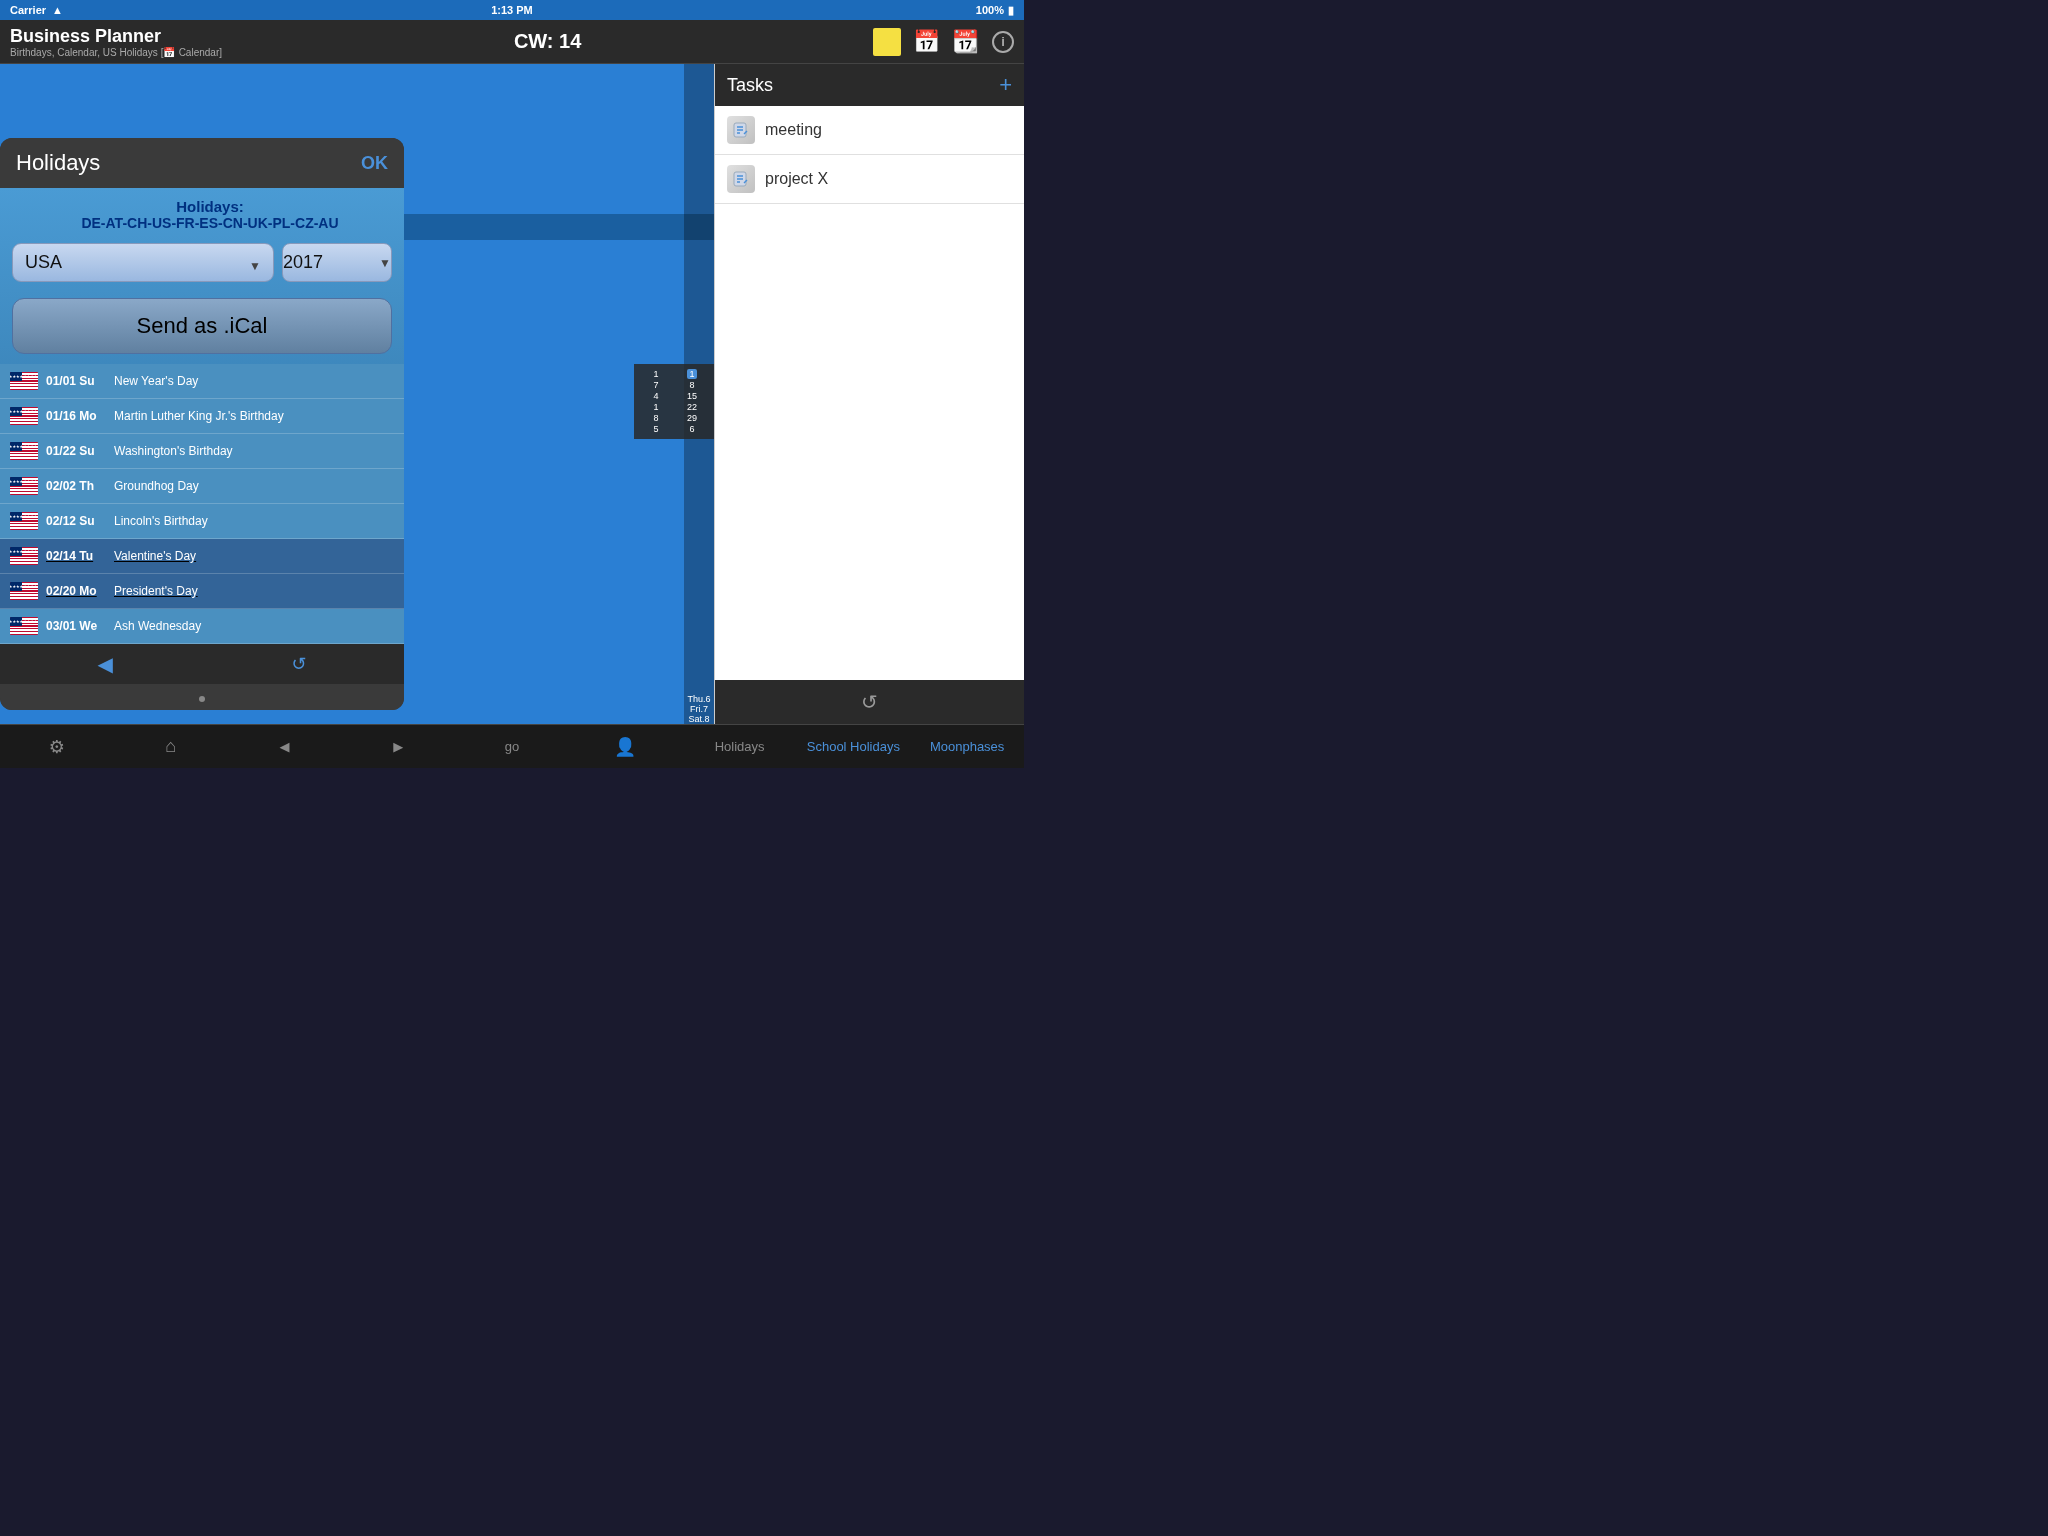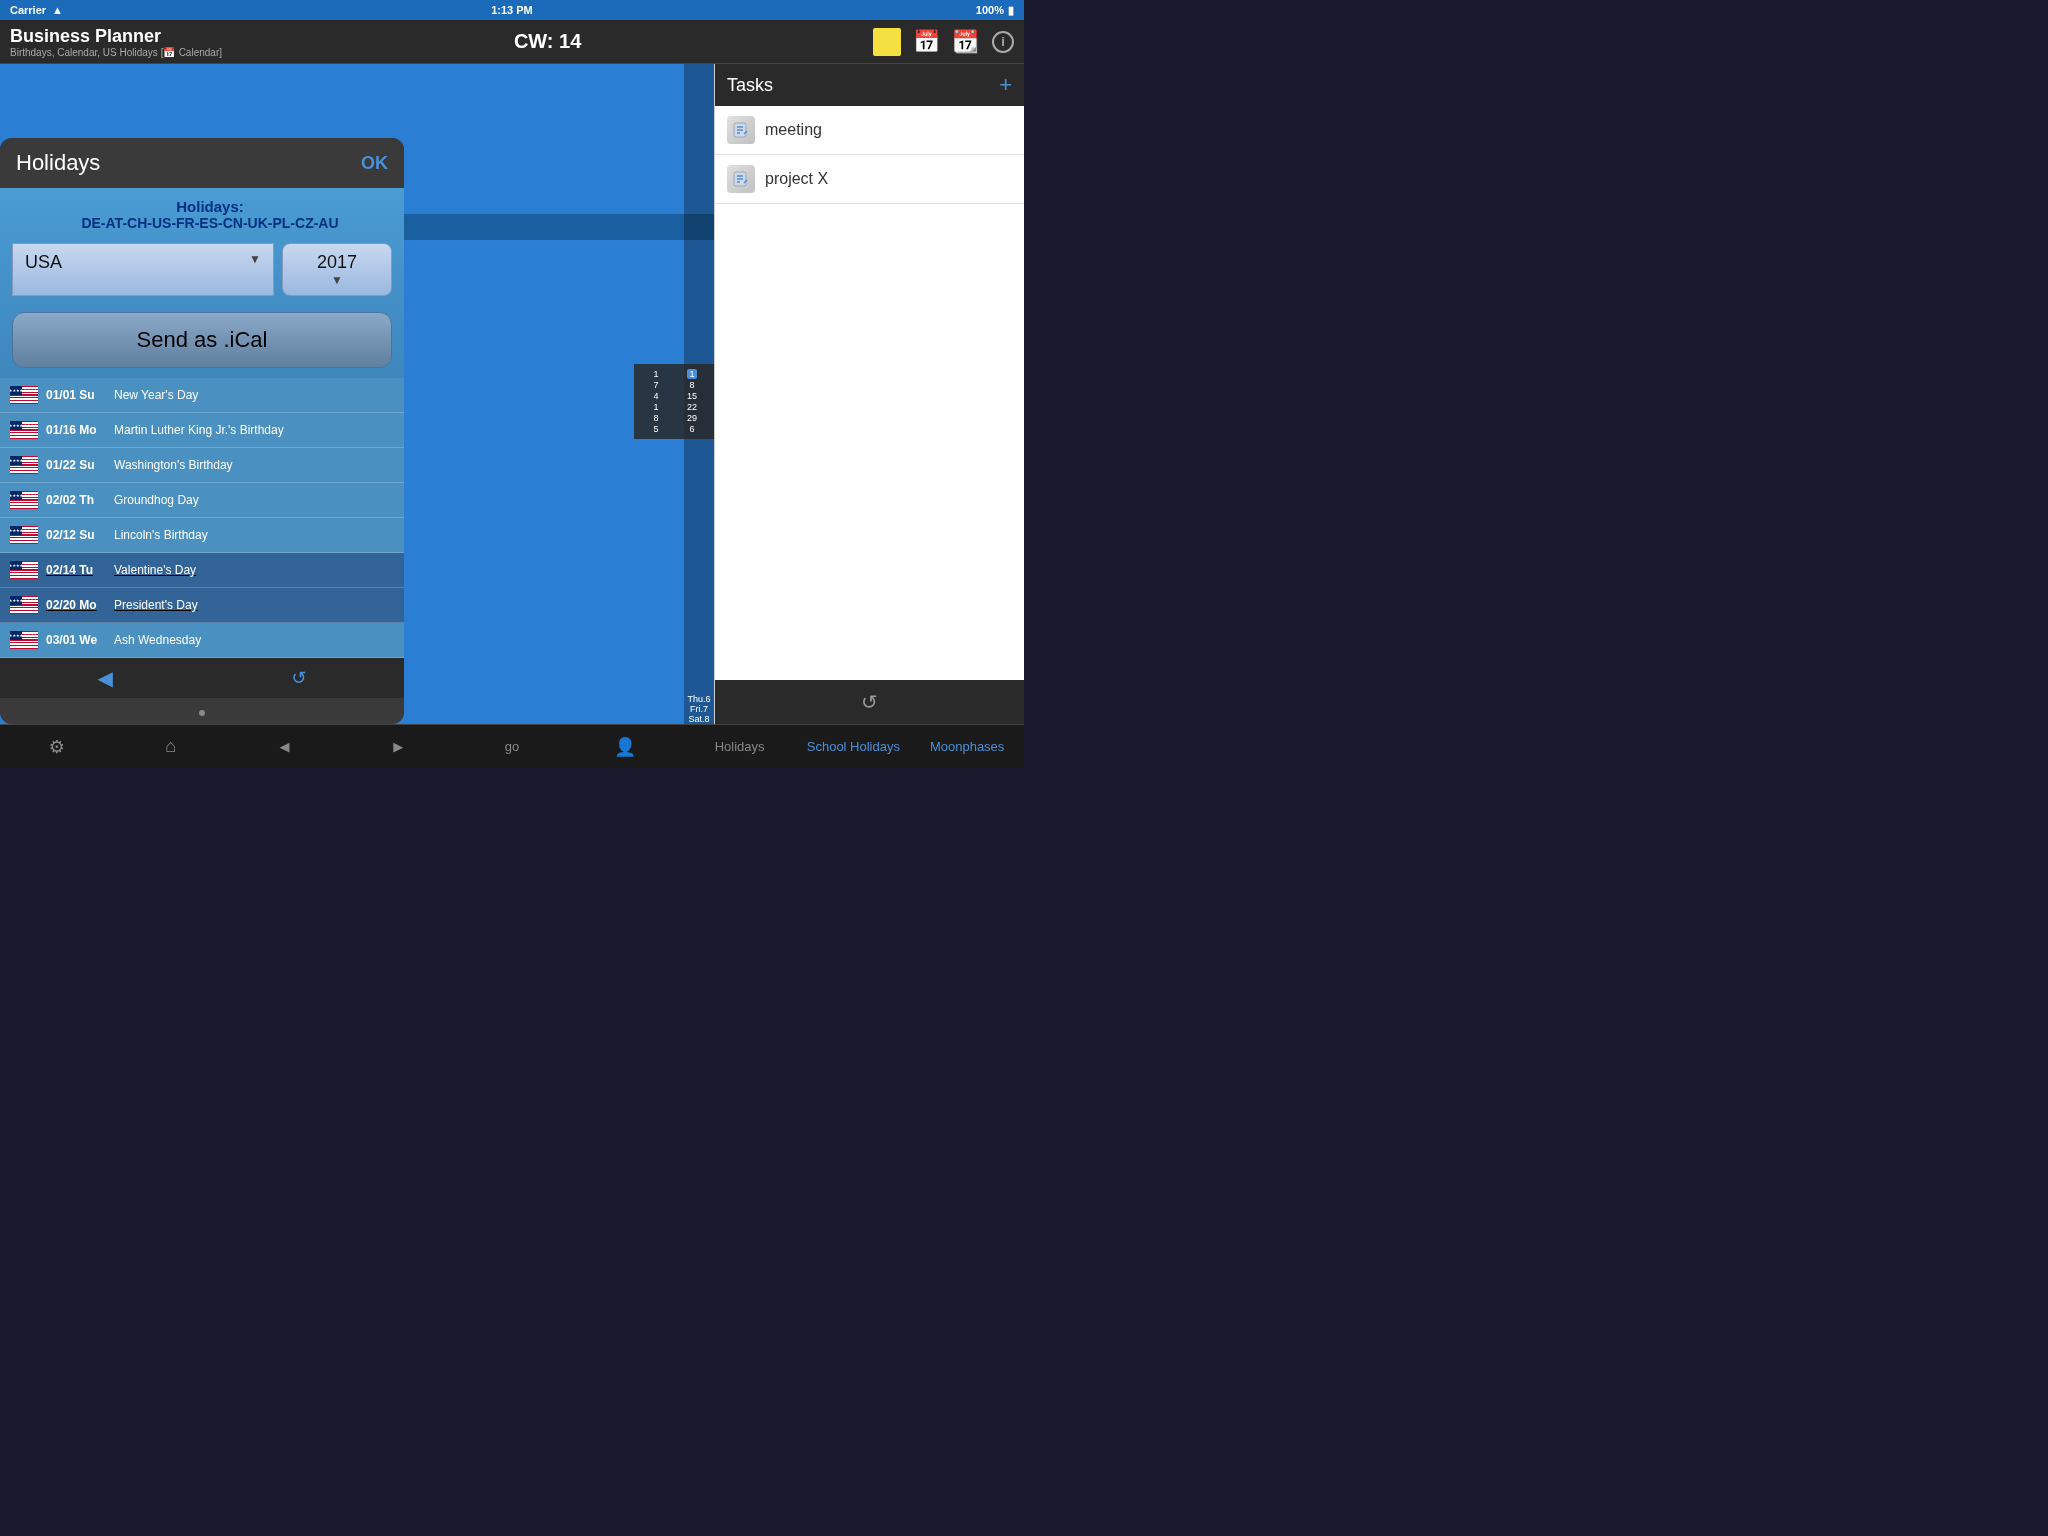--- a/index.html
+++ b/index.html
@@ -176,37 +176,36 @@
     .holidays-countries { color: #003080; font-size: 14px; font-weight: bold; }
 
     .picker-row {
       display: flex;
       gap: 8px;
       padding: 8px 12px;
     }
     .picker-country {
       flex: 1;
       background: linear-gradient(180deg, #c8d8f0 0%, #9ab8e0 100%);
-      border-radius: 0;
+      border-radius: 9px;
       padding: 8px 12px;
       display: flex;
-      align-items: flex-start;
+      align-items: flex-end;
       justify-content: space-between;
       border: 1px solid #8899bb;
     }
     .picker-year {
       width: 110px;
       background: linear-gradient(180deg, #c8d8f0 0%, #9ab8e0 100%);
       border-radius: 8px;
-      padding: 8px 26px;
+      padding: 8px 0;
       display: flex;
       align-items: center;
       justify-content: space-between;
       border: 1px solid #8899bb;
-      flex-direction: column;
     }
     .picker-value { font-size: 18px; color: #111; font-weight: 400; }
     .picker-chevron { color: #444; font-size: 12px; }
 
     .send-ical-btn {
       margin: 8px 12px 10px;
       background: linear-gradient(180deg, #8aa8c8 0%, #6080a0 100%);
       border-radius: 12px;
       padding: 14px;
       text-align: center;

